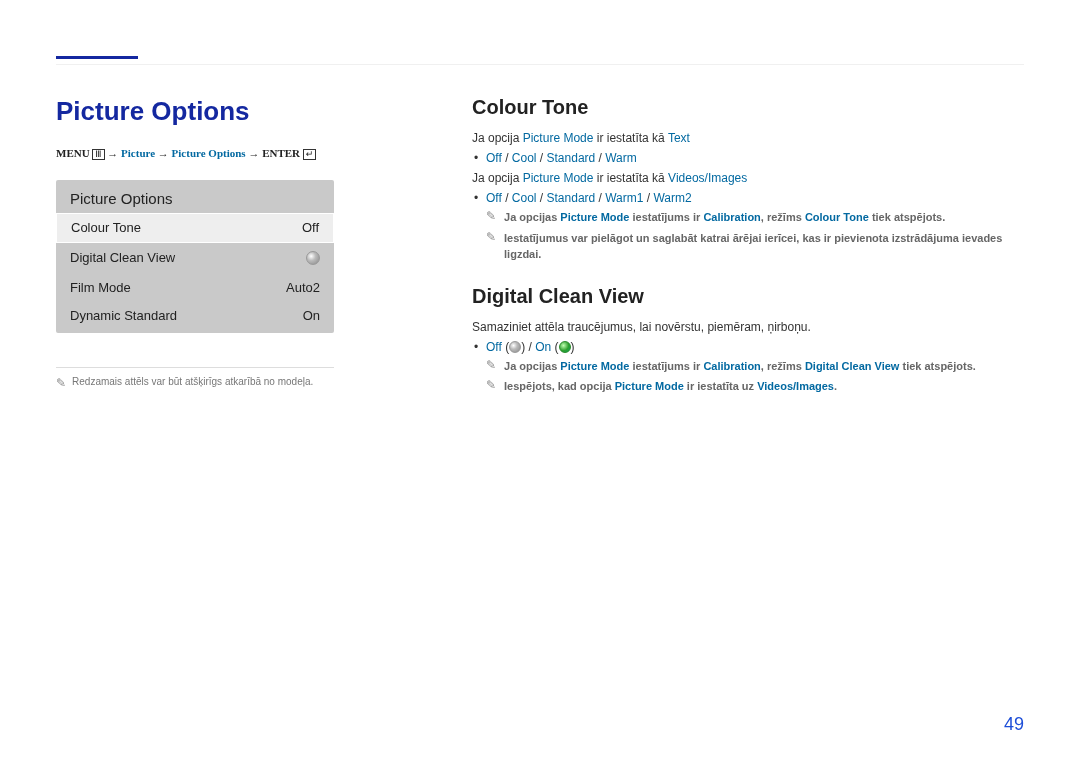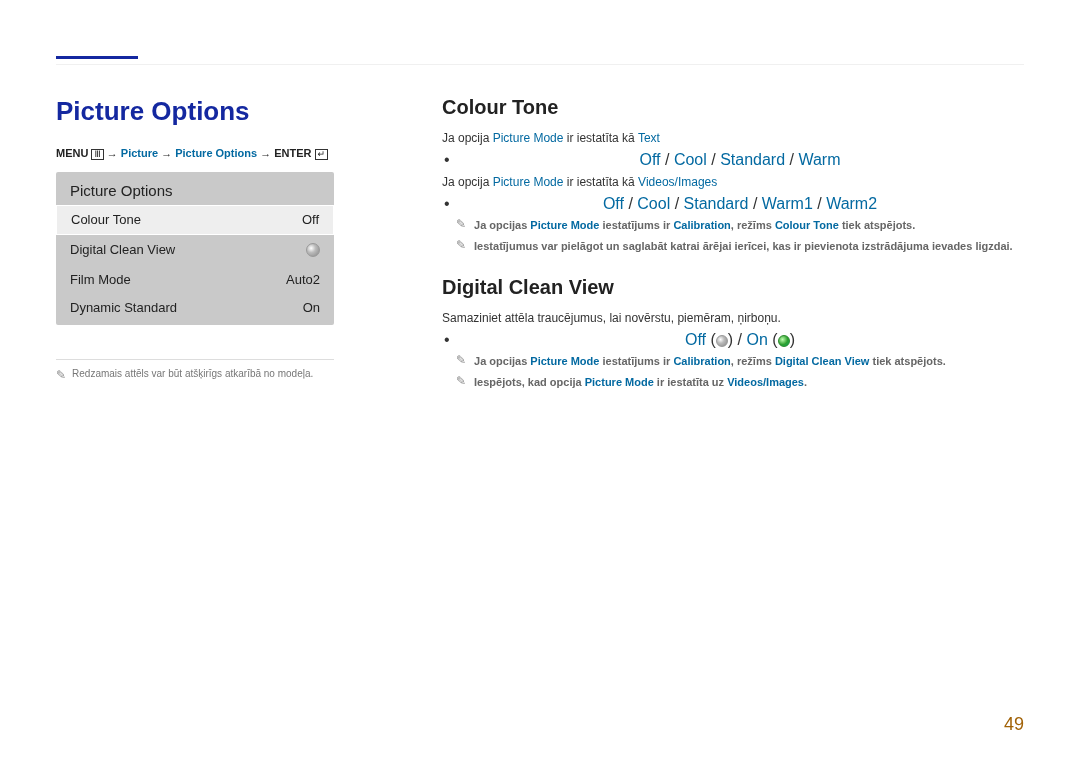--- a/index.html
+++ b/index.html
@@ -7,21 +7,21 @@
     width: 1080px;
     height: 763px;
     font-family: Arial, Helvetica, sans-serif;
     color: #333;
     background: #fff;
     position: relative;
   }
   .page {
     padding: 48px 56px 40px 56px;
     display: flex;
-    gap: 56px;
+    gap: 86px;
   }
   .header-line {
     position: absolute;
     top: 56px;
     left: 56px;
     width: 82px;
     height: 3px;
     background: #1428a0;
   }
   .header-rule {
@@ -45,21 +45,22 @@
   .section-title {
     color: #1428a0;
     font-size: 26px;
     font-weight: 600;
     margin-bottom: 20px;
   }
   .breadcrumb {
     font-size: 11px;
     font-weight: 700;
     color: #222;
-    margin-bottom: 12px;
+    margin-bottom: 20px;
+    font-family: Liberation Serif, serif;
   }
   .breadcrumb .menu-icon, .breadcrumb .enter-icon {
     display: inline-block;
     border: 1px solid #333;
     font-weight: 400;
     font-size: 9px;
     padding: 0 2px;
     vertical-align: middle;
     line-height: 9px;
   }
@@ -118,24 +119,23 @@
     color: #222;
     margin-bottom: 10px;
   }
   .right-col p {
     font-size: 12px;
     color: #333;
     margin-bottom: 4px;
     line-height: 1.5;
   }
   .bullet {
-    font-size: 16px;
+    font-size: 12px;
     margin: 2px 0 4px 14px;
     position: relative;
-    text-align: center;
   }
   .bullet::before {
     content: "•";
     position: absolute;
     left: -12px;
     color: #333;
   }
   .note-line {
     font-size: 11px;
     color: #666;
@@ -144,21 +144,21 @@
     margin: 4px 0 4px 14px;
   }
   .note-line .pen-icon { color: #888; font-size: 12px; }
   .note-line .txt { flex: 1; line-height: 1.5; font-weight: bold; }
   .dcv-block { margin-top: 22px; }
   .page-number {
     position: absolute;
     bottom: 28px;
     right: 56px;
     font-size: 18px;
-    color: #a16207;
+    color: #1d4ed8;
   }
   .inline-dot {
     display: inline-block;
     width: 12px; height: 12px; border-radius: 50%;
     background: radial-gradient(circle at 35% 35%, #fff 0%, #bbb 40%, #888 100%);
     border: 1px solid #999;
     vertical-align: -2px;
   }
   .inline-dot.green {
     background: radial-gradient(circle at 35% 35%, #bfffb0 0%, #2fa02f 55%, #0a6 100%);

